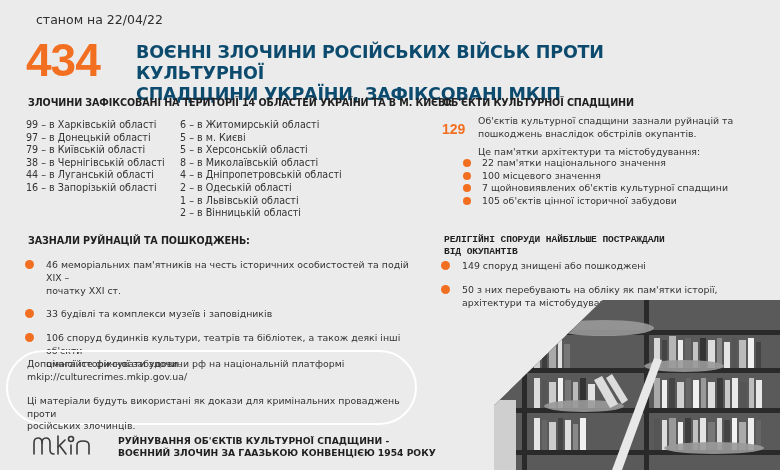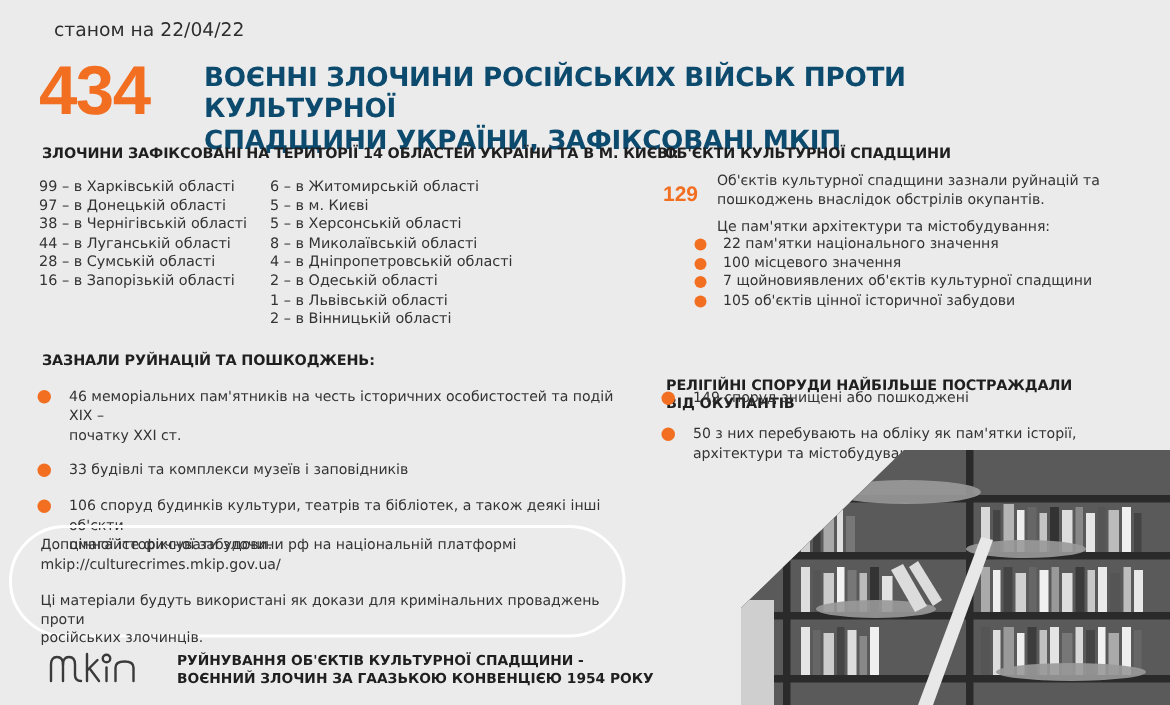--- a/index.html
+++ b/index.html
@@ -63,23 +63,23 @@
 <div class="abs big-num">434</div>
 <div class="abs title">
   <div>ВОЄННІ ЗЛОЧИНИ РОСІЙСЬКИХ ВІЙСЬК ПРОТИ КУЛЬТУРНОЇ</div>
   <div>СПАДЩИНИ УКРАЇНИ, ЗАФІКСОВАНІ МКІП</div>
 </div>
 
 <div class="abs h2" style="left:28px; top:97px;text-align:center;">ЗЛОЧИНИ ЗАФІКСОВАНІ НА ТЕРИТОРІЇ 14 ОБЛАСТЕЙ УКРАЇНИ ТА В М. КИЄВІ:</div>
 <div class="abs list-col" style="left:26px; top:119px;">
   <div>99 – в Харківській області</div>
   <div>97 – в Донецькій області</div>
+  <div>79 – в Київській області</div>
   <div>38 – в Чернігівській області</div>
   <div>44 – в Луганській області</div>
-  <div>28 – в Сумській області</div>
   <div>16 – в Запорізькій області</div>
 </div>
 <div class="abs list-col" style="left:180px; top:119px;">
   <div>6 – в Житомирській області</div>
   <div>5 – в м. Києві</div>
   <div>5 – в Херсонській області</div>
   <div>8 – в Миколаївській області</div>
   <div>4 – в Дніпропетровській області</div>
   <div>2 – в Одеській області</div>
   <div>1 – в Львівській області</div>
@@ -121,21 +121,21 @@
   <div class="bullet-row" style="margin-bottom:11px;">
     <span class="dot"></span>
     <span>33 будівлі та комплекси музеїв і заповідників</span>
   </div>
   <div class="bullet-row">
     <span class="dot"></span>
     <span><span>106 споруд будинків культури, театрів та бібліотек, а також деякі інші об'єкти</span><br><span>цінної історичної забудови.</span></span>
   </div>
 </div>
 
-<div class="abs h2" style="left:444px; top:252px;">
+<div class="abs h2" style="left:444px; top:234px;font-family:Liberation Mono, monospace;">
   <div>РЕЛІГІЙНІ СПОРУДИ НАЙБІЛЬШЕ ПОСТРАЖДАЛИ</div>
   <div>ВІД ОКУПАНТІВ</div>
 </div>
 <div class="abs" style="left:441px; top:259px; width:330px;">
   <div class="bullet-row" style="margin-bottom:11px;">
     <span class="dot"></span>
     <span>149 споруд знищені або пошкоджені</span>
   </div>
   <div class="bullet-row">
     <span class="dot"></span>

